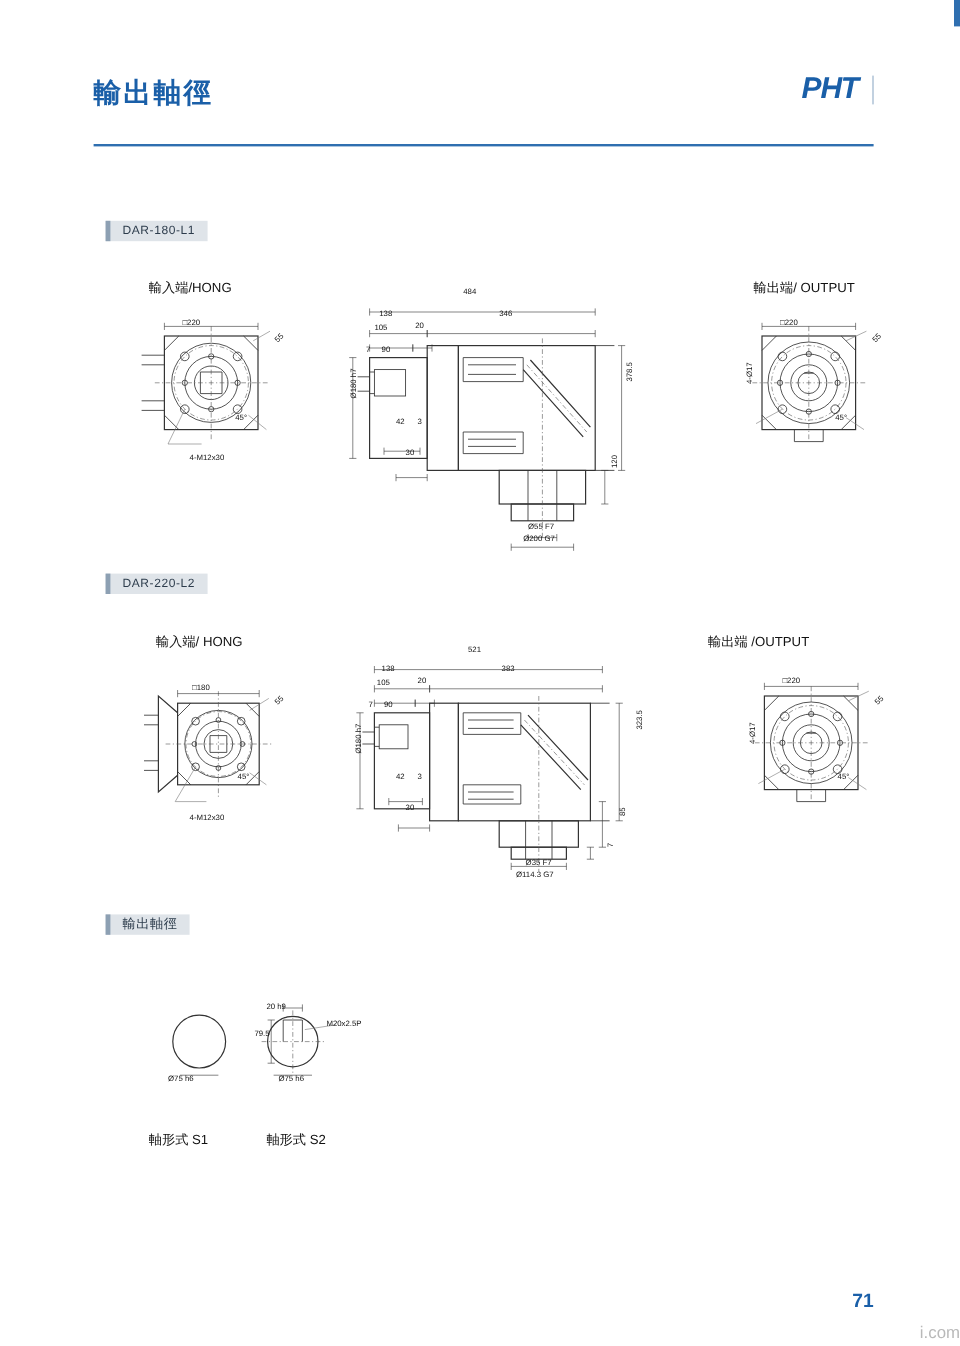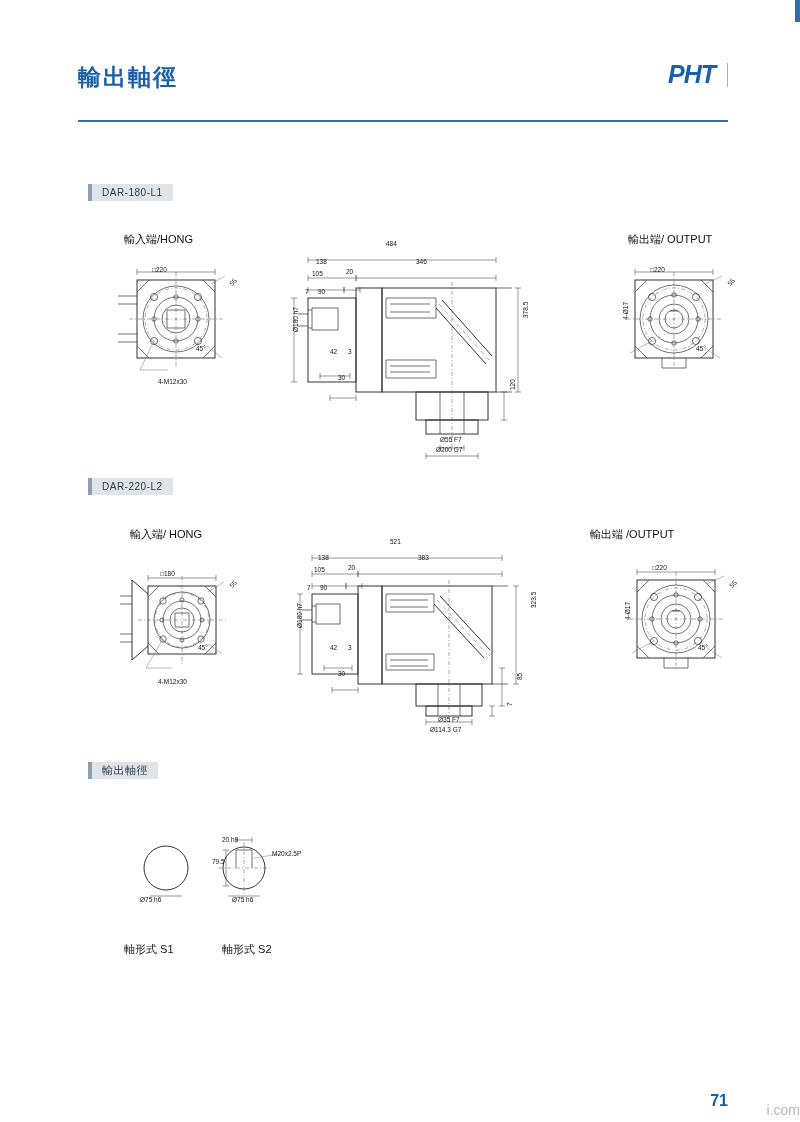--- a/index.html
+++ b/index.html
@@ -108,21 +108,21 @@
   .draw { position: absolute; }
   svg { display: block; overflow: visible; }
   .ln   { stroke: #333; stroke-width: 0.7; fill: none; }
   .ln2  { stroke: #333; stroke-width: 1; fill: none; }
   .lnl  { stroke: #777; stroke-width: 0.5; fill: none; }
   .dash { stroke: #555; stroke-width: 0.5; fill: none; stroke-dasharray: 4 2 1 2; }
   .dim-line { stroke: #333; stroke-width: 0.5; fill: none; }
   
   .page-num {
     position: absolute;
-    right: 72px; bottom: 12px;
+    right: 72px; bottom: 28px;
     font-size: 16px;
     color: #1a5fa8;
     font-weight: bold;
   }
   .watermark {
     position: absolute;
     right: 0px; bottom: 4px;
     font-size: 14px;
     color: #b9b9b9;
   }

